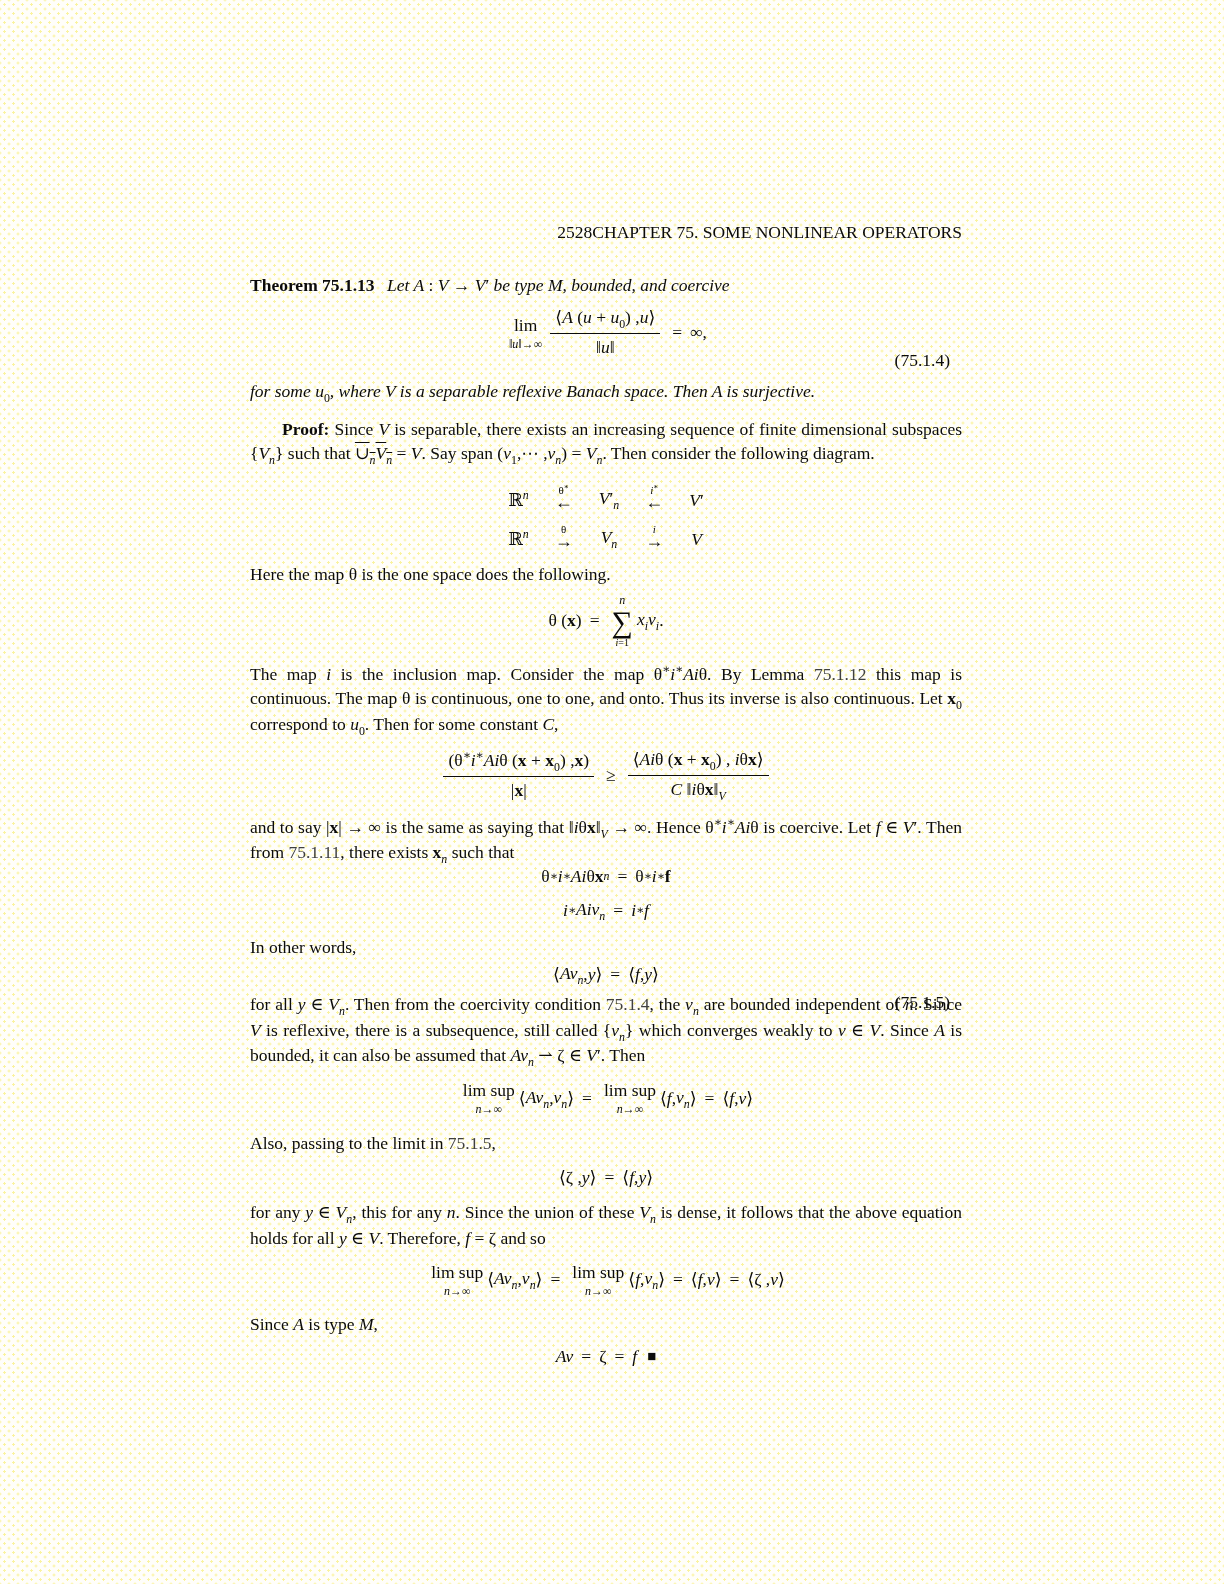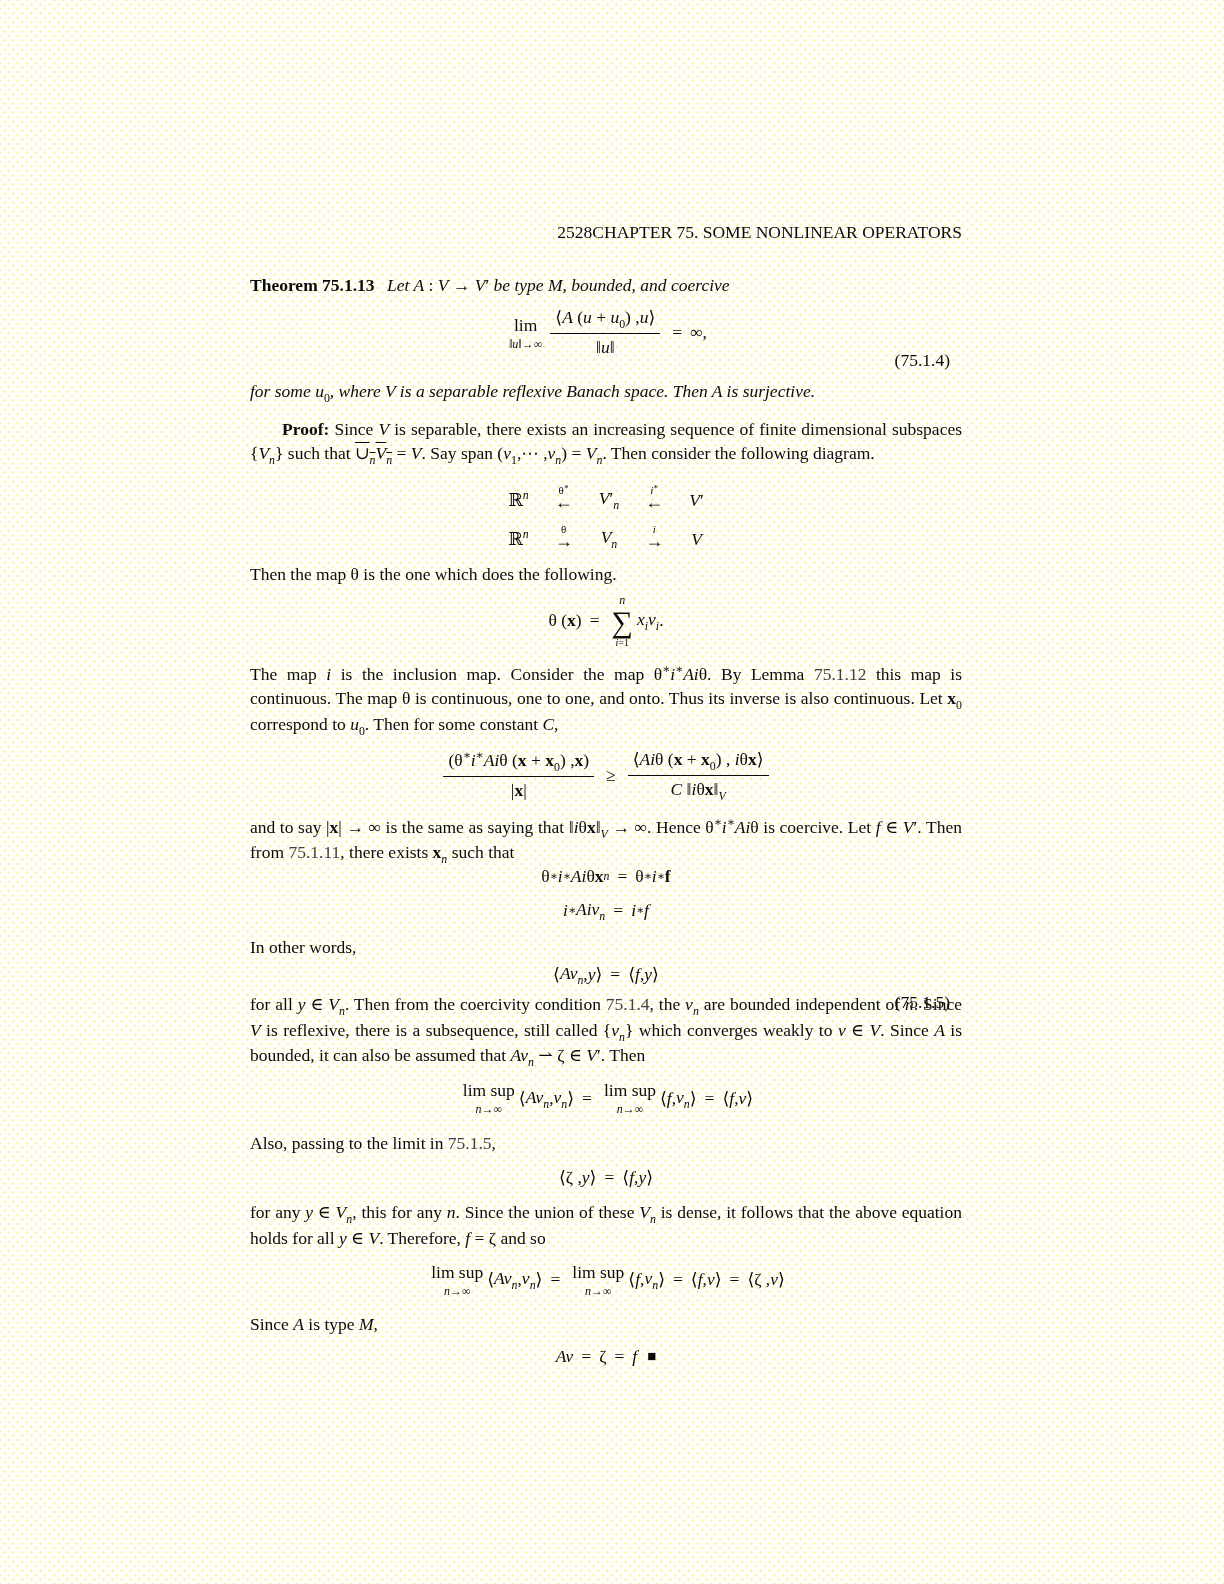--- a/index.html
+++ b/index.html
@@ -85,21 +85,21 @@
           <span class="aarr">→</span>
         </span></span>
     <span class="dcell"><i>V<sub>n</sub></i></span>
     <span class="dcell"><span class="astk">
           <span class="albl"><i>i</i></span>
           <span class="aarr">→</span>
         </span></span>
     <span class="dcell"><i>V</i></span>
   </div>
 
-  <p class="plain">Then the map θ  is the one which does the following.</p>
+  <p class="plain">Here the map θ  is the one space does the following.</p>
 
   <div class="eq" style="margin:8px 0 14px;">
     <span class="eqbody">θ (<b>x</b>)<span class="mrel">=</span><span class="sum">
           <span class="st"><i>n</i></span>
           <span class="ss">∑</span>
           <span class="sb"><i>i</i>=1</span>
         </span><i>x<sub>i</sub>v<sub>i</sub></i>.</span>
   </div>
 
   <p>The map <i>i</i> is the inclusion map.  Consider the map θ<sup>∗</sup><i>i</i><sup>∗</sup><i>Ai</i>θ.  By Lemma <a class="ref">75.1.12</a> this map is continuous.  The map θ  is continuous, one to one, and onto.  Thus its inverse is also continuous. Let <b>x</b><sub>0</sub> correspond to <i>u</i><sub>0</sub>. Then for some constant <i>C</i>,</p>

